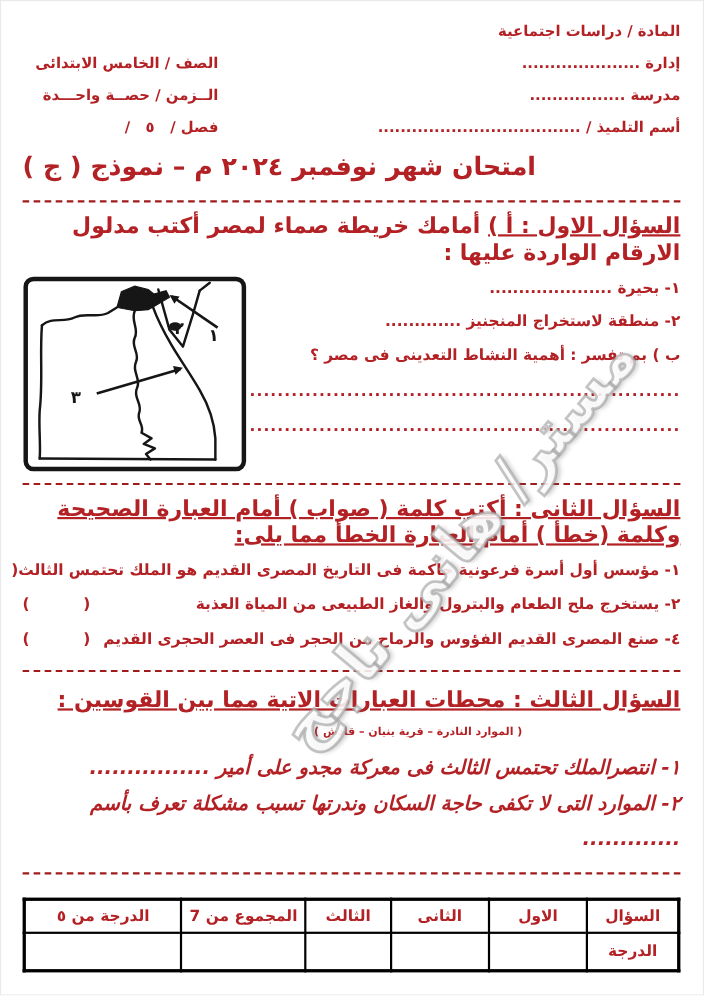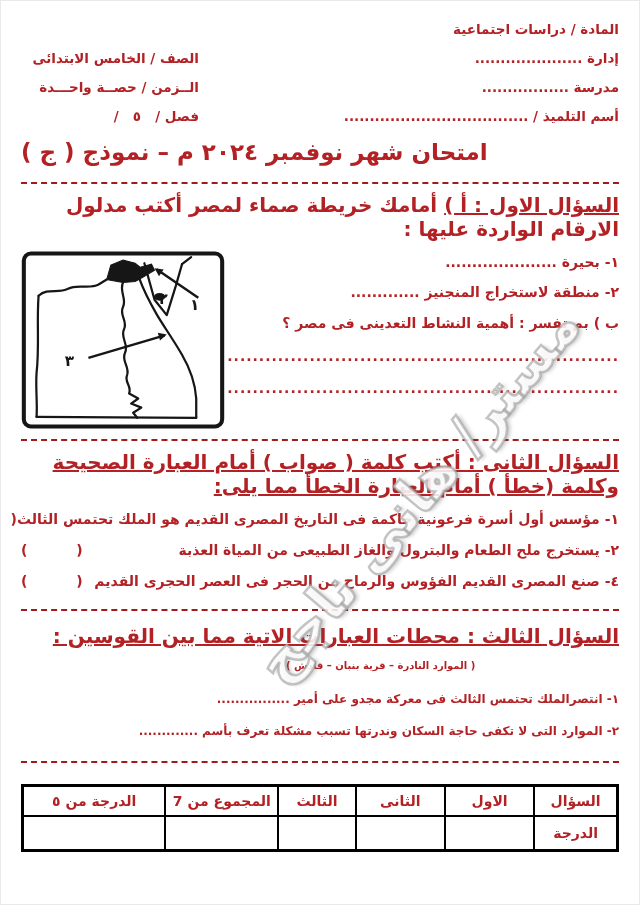--- a/index.html
+++ b/index.html
@@ -46,21 +46,21 @@
 
   
   .q2item{display:flex;justify-content:space-between;align-items:baseline;
           font-size:14px;line-height:31px;}
   .q2text{white-space:nowrap;}
   .bracket{white-space:pre;}
   .q2block{margin-top:6px;}
 
   
   .q3opts{font-size:10px;line-height:31px;margin-left:265px;text-align:left;margin-top:2px;}
-  .q3item{font-size:12px;line-height:32px;}
+  .q3item{font-size:18px;line-height:32px;font-style:italic;}
   .q3block{margin-top:2px;}
 
   
   table.score{width:100%;border-collapse:collapse;margin-top:21px;
               border:3px solid #000;table-layout:fixed;}
   table.score td{border:2.5px solid #000;text-align:center;
                  font-size:14px;color:#b32125;font-weight:bold;}
   tr.trh td{height:26px;margin-left:40px;}
   tr.trv td{height:30px;}
 

